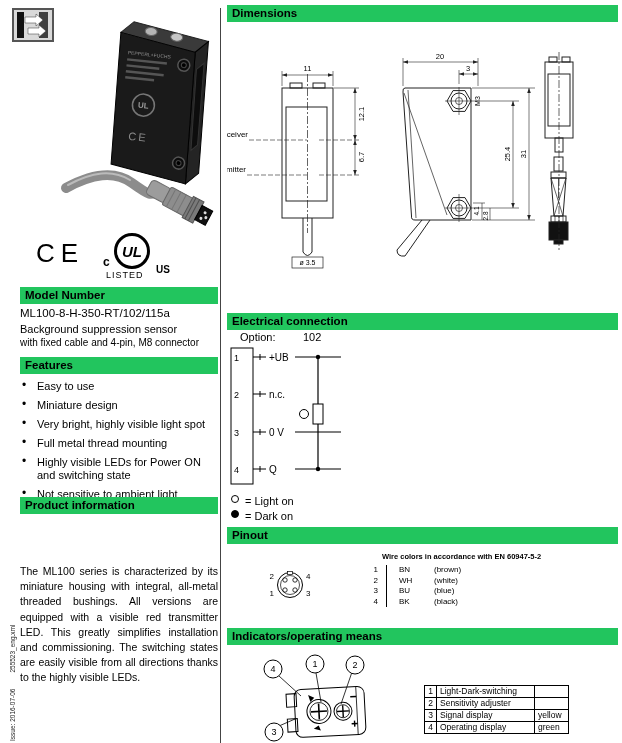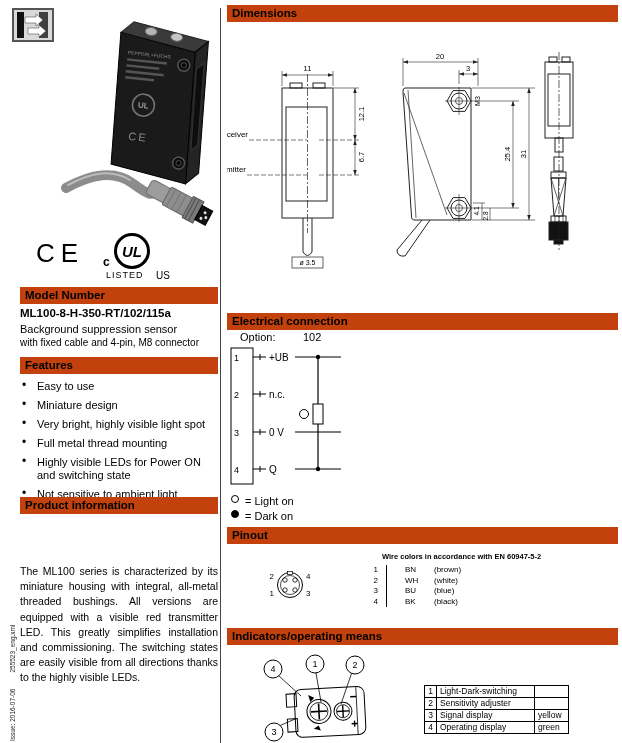--- a/index.html
+++ b/index.html
@@ -1,53 +1,53 @@
 <!DOCTYPE html>
 <html><head>
 <meta charset="utf-8">
 <style>
   * { margin:0; padding:0; box-sizing:border-box; }
   html,body { background:#fff; }
   body { font-family:"Liberation Sans", sans-serif; color:#000; }
   .page { position:relative; width:622px; height:743px; background:#fff; overflow:hidden; }
   .abs { position:absolute; }
-  .bar { position:absolute; height:17px; background:#c2410c; font-weight:bold; font-size:11.5px; line-height:17px; padding-left:5px; color:#000; }
+  .bar { position:absolute; height:17px; background:#22c55e; font-weight:bold; font-size:11.5px; line-height:17px; padding-left:5px; color:#000; }
   .divider { position:absolute; left:220px; top:8px; width:1px; height:735px; background:#444; }
 
   
-  .model-number { position:absolute; left:20px; top:307px; font-weight:bold; font-size:11.5px; }
+  .model-number { position:absolute; left:20px; top:307px; font-weight:normal; font-size:11.5px; }
   .model-desc1  { position:absolute; left:20px; top:323px; font-size:11px; }
   .model-desc2  { position:absolute; left:20px; top:337px; font-size:10px; }
   .features-list { position:absolute; left:20px; top:380px; width:196px; list-style:none; }
   .features-list li { position:relative; padding-left:17px; font-size:11px; line-height:12.5px; margin-bottom:6.5px; }
   .features-list li::before { content:"•"; position:absolute; left:2px; top:-1px; font-size:12px; }
   .prod-text { position:absolute; left:20px; top:520px; width:198px; font-size:10.5px; line-height:15.2px; text-align:justify;margin-top:44px; }
 
   
   .ce { position:absolute; left:36px; top:238px; font-size:26px; letter-spacing:6px; font-weight:normal; }
   .ul-wrap { position:absolute; left:104px; top:233px; width:60px; height:48px; }
   .ul-circle { position:absolute; left:10px; top:0; width:36px; height:36px; border:3px solid #000; border-radius:50%;
                display:flex; align-items:center; justify-content:center; font-weight:bold; font-style:italic; font-size:15px; background:#fff; }
   .ul-c  { position:absolute; left:-1px; bottom:12px; font-size:12px; font-weight:bold; }
-  .ul-us { position:absolute; right:-6px; bottom:0; font-size:10px; font-weight:normal; }
+  .ul-us { position:absolute; right:-6px; bottom:6px; font-size:10px; font-weight:bold; }
   .ul-listed { position:absolute; left:2px; top:37px; width:52px; text-align:left; font-size:9px; font-weight:normal; letter-spacing:1px; }
 
   
   .legend-row { position:absolute; display:flex; align-items:flex-start; gap:6px; font-size:11px; }
   .sym-circle { display:inline-block; width:8px; height:8px; border:1.2px solid #000; border-radius:50%; background:#fff; }
   .sym-circle.filled { background:#000; }
   .opt-label { position:absolute; left:240px; top:331px; font-size:11px; }
   .opt-value { position:absolute; left:303px; top:331px; font-size:11px; }
 
   
   .pin-note { position:absolute; left:358px; top:552px; font-size:7.5px; font-weight:bold;margin-left:24px; }
   .wire-table { position:absolute; left:366px; top:565px; font-size:8px; }
   .wire-row { display:flex; height:10.5px; line-height:10.5px; }
   .wire-pin { width:12px; text-align:right; }
-  .wire-code { border-left:1px solid #000; margin-left:8px; padding-left:18px; width:40px; }
+  .wire-code { border-left:1px solid #000; margin-left:8px; padding-left:12px; width:40px; }
   .wire-name { width:50px;margin-left:8px; }
 
   
   .ind-table { position:absolute; left:424px; top:685px; border-collapse:collapse; font-size:8.5px; }
   .ind-table td { border:1px solid #000; height:12px; padding:0 3px; line-height:11px; }
   .ind-num { width:12px; text-align:center; }
   .ind-desc { width:98px; }
   .ind-val { width:34px; }
 
   .sidenote { position:absolute; left:9px; top:741px; transform:rotate(-90deg); transform-origin:0 0;

